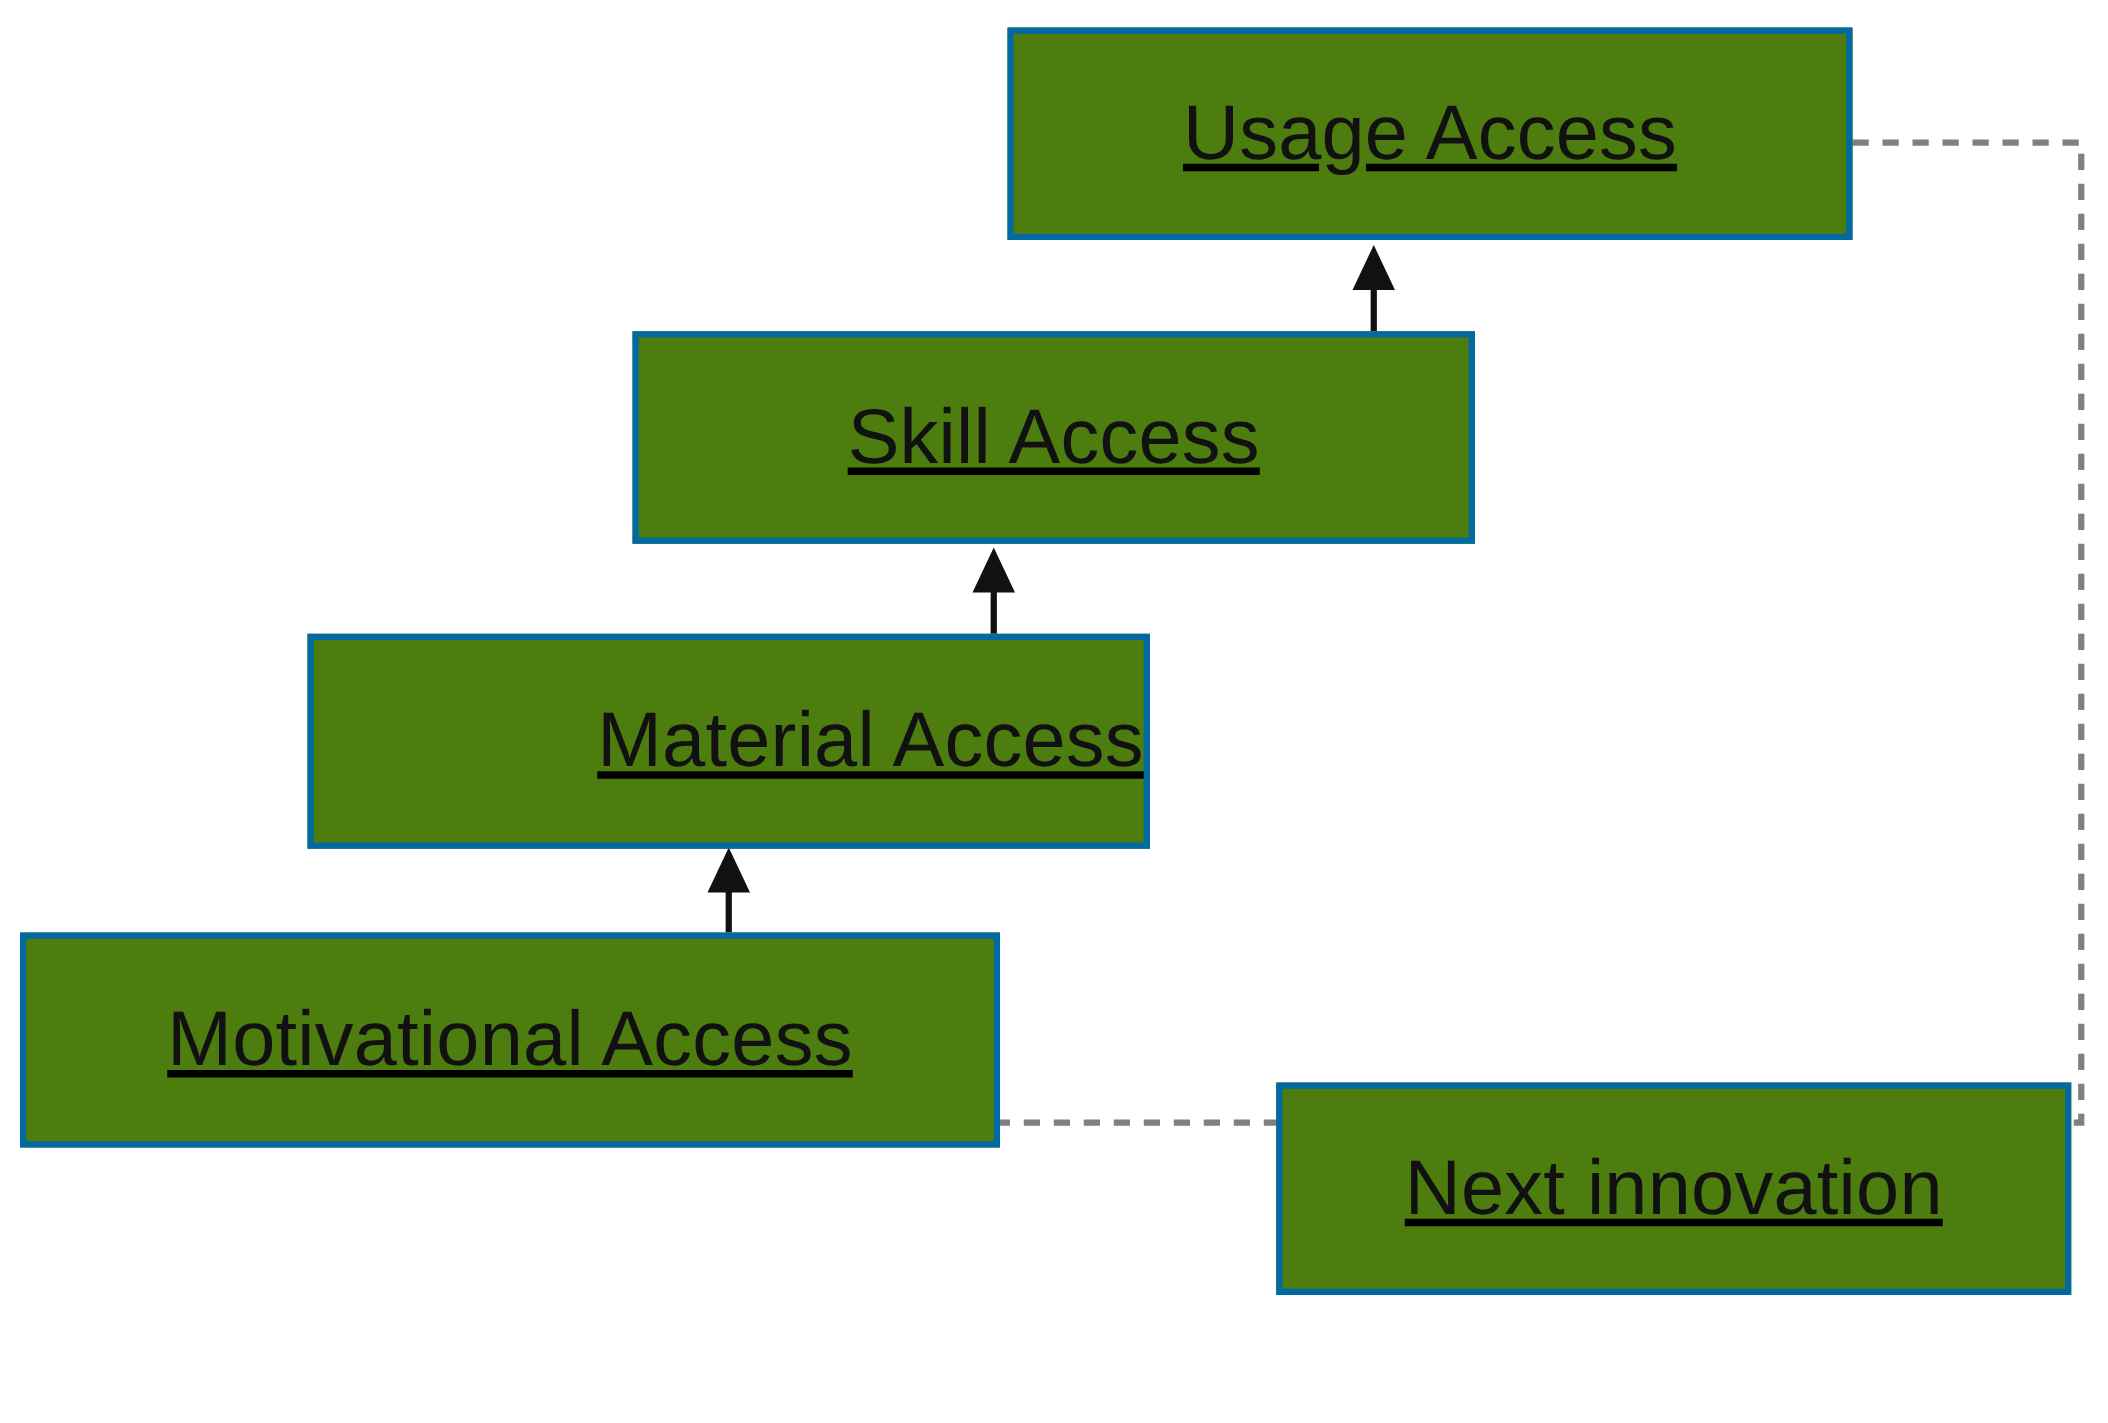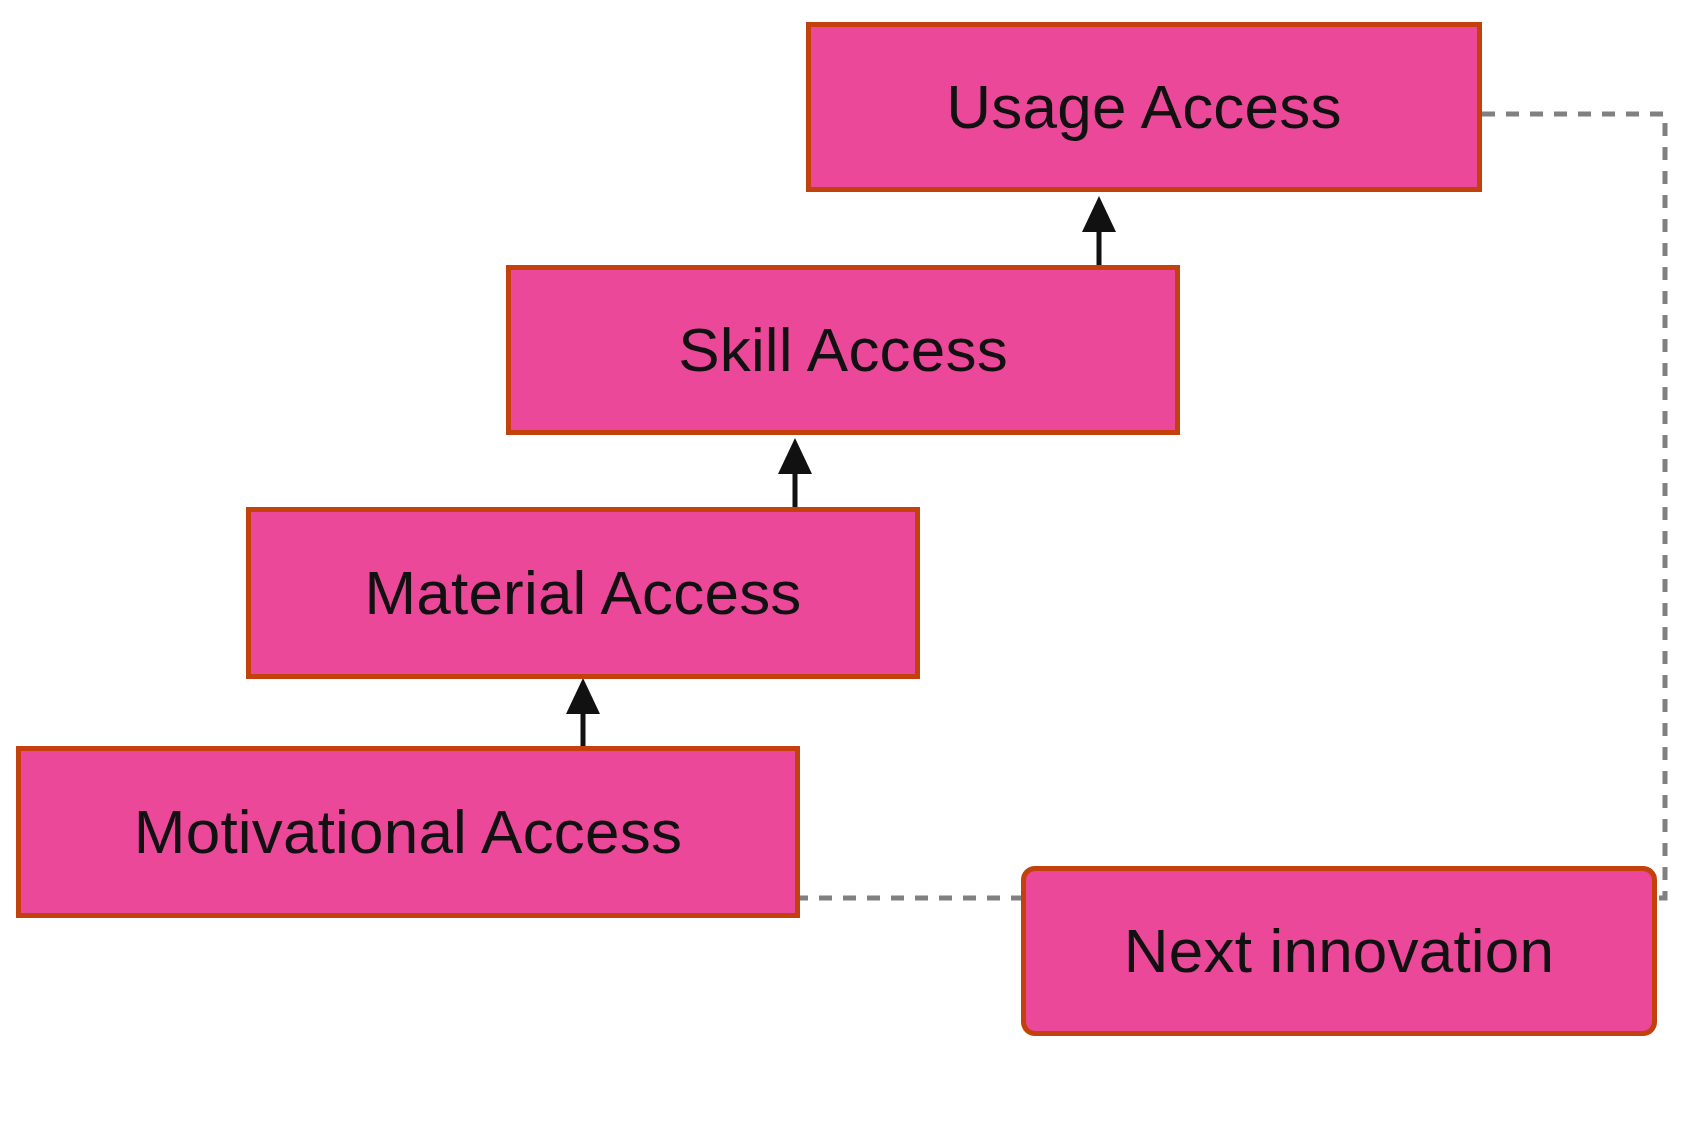--- a/index.html
+++ b/index.html
@@ -11,39 +11,40 @@
     position: relative;
     width: 1686px;
     height: 1138px;
     background: #ffffff;
     overflow: hidden;
     font-family: "Liberation Sans", sans-serif;
   }
   .node {
     position: absolute;
     box-sizing: border-box;
-    background: #ec4899;
-    border: 5px solid #c2410c;
+    background: #4d7c0f;
+    border: 5px solid #0369a1;
     display: flex;
     align-items: center;
     justify-content: center;
+    text-decoration: underline;
   }
   .node-label {
     font-size: 62px;
     font-weight: 400;
     color: #111111;
     line-height: 1;
     letter-spacing: 0.2px;
     white-space: nowrap;
   }
   #node-usage    { left: 806px;  top: 22px;   width: 676px; height: 170px; }
   #node-skill    { left: 506px;  top: 265px;  width: 674px; height: 170px; }
-  #node-material { left: 246px;  top: 507px;  width: 674px; height: 172px; }
+  #node-material { left: 246px;  top: 507px;  width: 674px; height: 172px; justify-content: flex-end; }
   #node-motivational { left: 16px; top: 746px; width: 784px; height: 172px; }
-  #node-next     { left: 1021px; top: 866px;  width: 636px; height: 170px; border-radius: 14px; }
+  #node-next     { left: 1021px; top: 866px;  width: 636px; height: 170px; }
 
   svg.edges {
     position: absolute;
     left: 0;
     top: 0;
     width: 1686px;
     height: 1138px;
     overflow: visible;
     pointer-events: none;
   }

